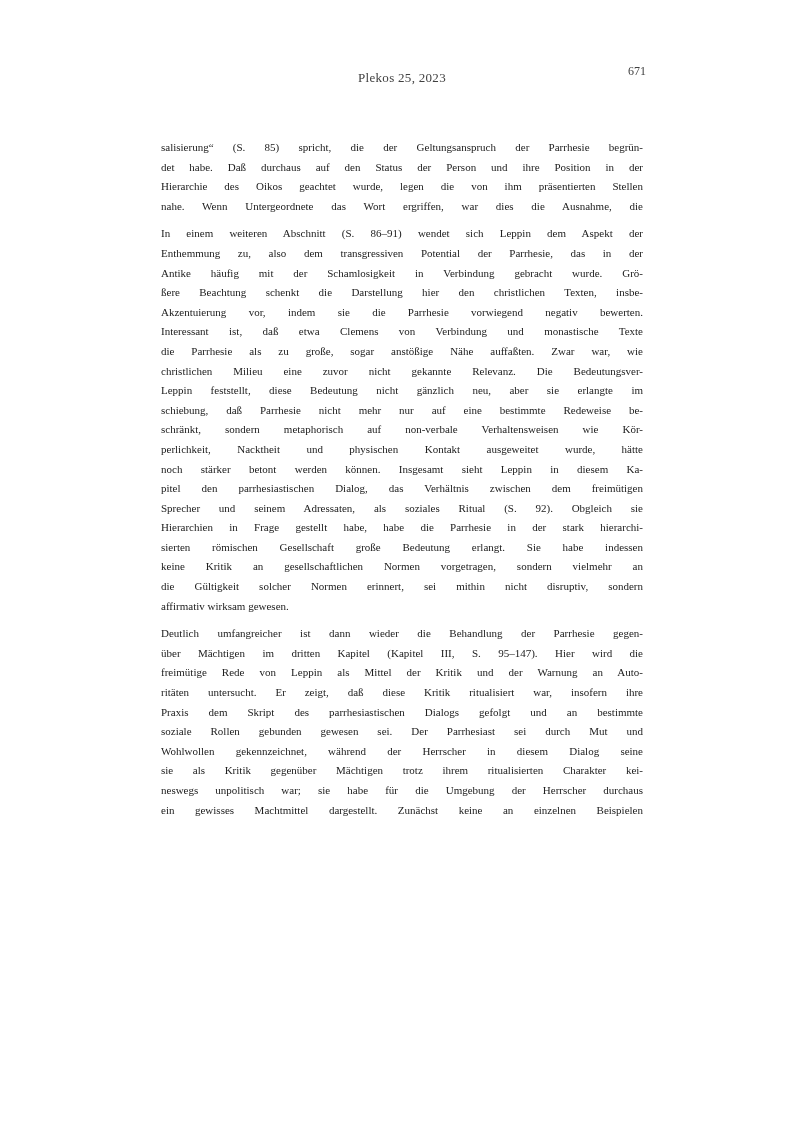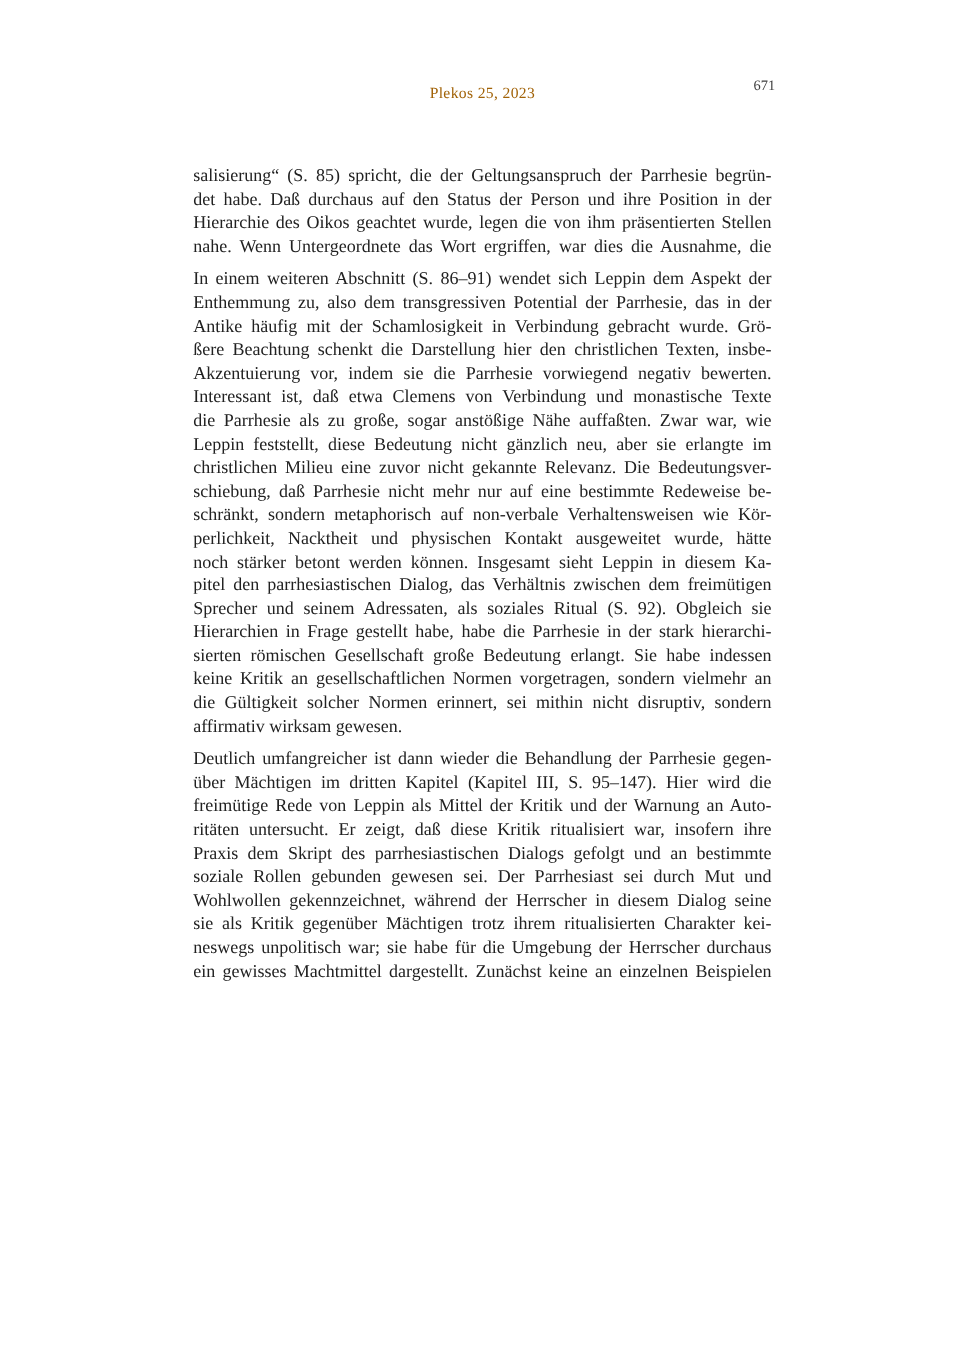--- a/index.html
+++ b/index.html
@@ -17,35 +17,35 @@
     overflow: hidden;
   }
   .running-head {
     position: absolute;
     top: 70px;
     left: 161px;
     width: 482px;
     font-size: 13px;
     letter-spacing: 0.3px;
     text-align: center;
-    color: #a16207;
+    color: #404040;
   }
   .page-number {
     position: absolute;
     top: 64px;
     right: 153px;
     font-size: 12px;
     color: #404040;
   }
   .text-block {
     position: absolute;
     top: 138px;
     left: 161px;
     width: 482px;
-    font-size: 15px;
+    font-size: 11px;
     line-height: 19.6px;
     color: #212121;
   }
   .para {
     margin: 0 0 8px 0;
   }
   .line {
     text-align: justify;
     text-align-last: justify;
   }
@@ -67,22 +67,22 @@
         <div class="line">nahe. Wenn Untergeordnete das Wort ergriffen, war dies die Ausnahme, die</div>
       </div>
       <div class="para">
         <div class="line">In einem weiteren Abschnitt (S. 86–91) wendet sich Leppin dem Aspekt der</div>
         <div class="line">Enthemmung zu, also dem transgressiven Potential der Parrhesie, das in der</div>
         <div class="line">Antike häufig mit der Schamlosigkeit in Verbindung gebracht wurde. Grö-</div>
         <div class="line">ßere Beachtung schenkt die Darstellung hier den christlichen Texten, insbe-</div>
         <div class="line">Akzentuierung vor, indem sie die Parrhesie vorwiegend negativ bewerten.</div>
         <div class="line">Interessant ist, daß etwa Clemens von Verbindung und monastische Texte</div>
         <div class="line">die Parrhesie als zu große, sogar anstößige Nähe auffaßten. Zwar war, wie</div>
+        <div class="line">christlichen Milieu eine zuvor nicht gekannte Relevanz. Die Bedeutungsver-</div>
         <div class="line">Leppin feststellt, diese Bedeutung nicht gänzlich neu, aber sie erlangte im</div>
-        <div class="line">christlichen Milieu eine zuvor nicht gekannte Relevanz. Die Bedeutungsver-</div>
         <div class="line">schiebung, daß Parrhesie nicht mehr nur auf eine bestimmte Redeweise be-</div>
         <div class="line">schränkt, sondern metaphorisch auf non-verbale Verhaltensweisen wie Kör-</div>
         <div class="line">perlichkeit, Nacktheit und physischen Kontakt ausgeweitet wurde, hätte</div>
         <div class="line">noch stärker betont werden können. Insgesamt sieht Leppin in diesem Ka-</div>
         <div class="line">pitel den parrhesiastischen Dialog, das Verhältnis zwischen dem freimütigen</div>
         <div class="line">Sprecher und seinem Adressaten, als soziales Ritual (S. 92). Obgleich sie</div>
         <div class="line">Hierarchien in Frage gestellt habe, habe die Parrhesie in der stark hierarchi-</div>
         <div class="line">sierten römischen Gesellschaft große Bedeutung erlangt. Sie habe indessen</div>
         <div class="line">keine Kritik an gesellschaftlichen Normen vorgetragen, sondern vielmehr an</div>
         <div class="line">die Gültigkeit solcher Normen erinnert, sei mithin nicht disruptiv, sondern</div>

